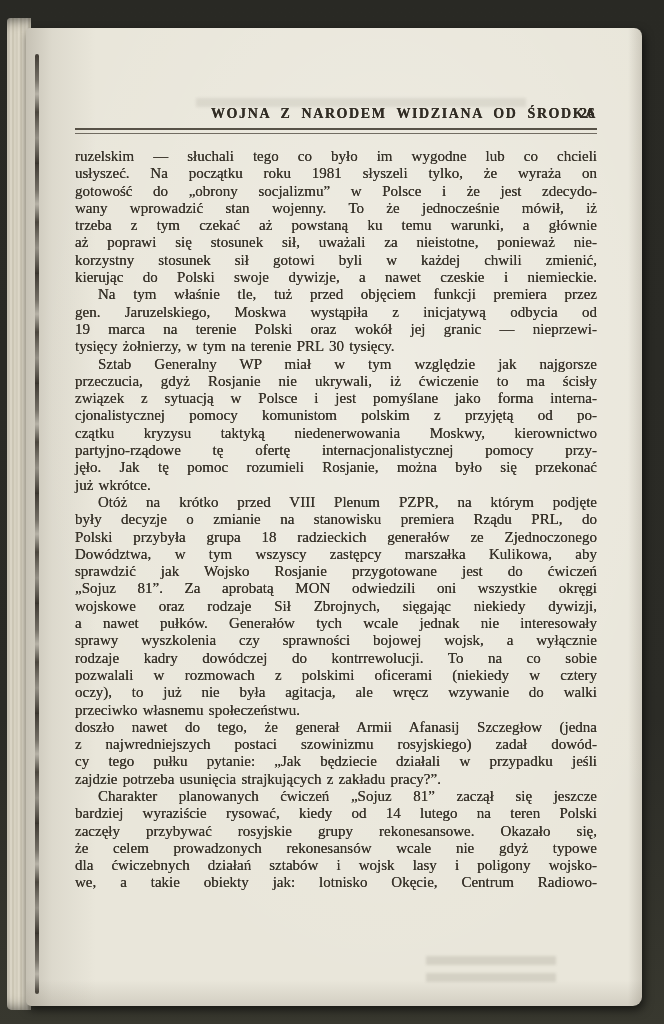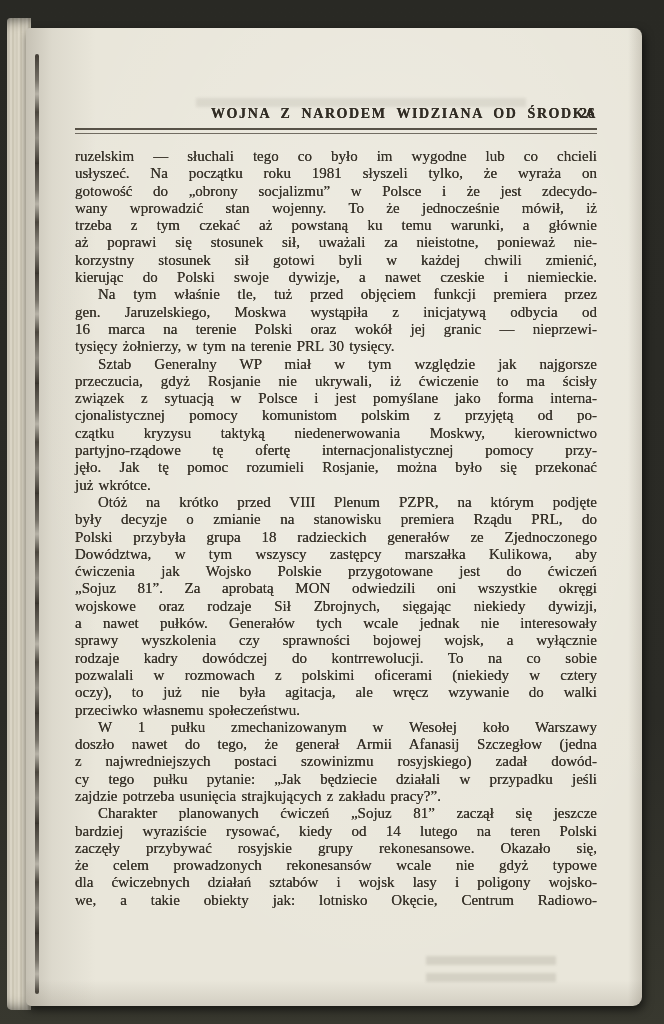--- a/index.html
+++ b/index.html
@@ -97,44 +97,43 @@
           <div class="line">ruzelskim — słuchali tego co było im wygodne lub co chcieli</div>
           <div class="line">usłyszeć. Na początku roku 1981 słyszeli tylko, że wyraża on</div>
           <div class="line">gotowość do „obrony socjalizmu” w Polsce i że jest zdecydo-</div>
           <div class="line">wany wprowadzić stan wojenny. To że jednocześnie mówił, iż</div>
           <div class="line">trzeba z tym czekać aż powstaną ku temu warunki, a głównie</div>
           <div class="line">aż poprawi się stosunek sił, uważali za nieistotne, ponieważ nie-</div>
           <div class="line">korzystny stosunek sił gotowi byli w każdej chwili zmienić,</div>
           <div class="line">kierując do Polski swoje dywizje, a nawet czeskie i niemieckie.</div>
           <div class="line indent">Na tym właśnie tle, tuż przed objęciem funkcji premiera przez</div>
           <div class="line">gen. Jaruzelskiego, Moskwa wystąpiła z inicjatywą odbycia od</div>
-          <div class="line">16 marca na terenie Polski oraz wokół jej granic — nieprzewi-</div>
+          <div class="line">19 marca na terenie Polski oraz wokół jej granic — nieprzewi-</div>
           <div class="line flush">tysięcy żołnierzy, w tym na terenie PRL 30 tysięcy.</div>
           <div class="line indent">Sztab Generalny WP miał w tym względzie jak najgorsze</div>
           <div class="line">przeczucia, gdyż Rosjanie nie ukrywali, iż ćwiczenie to ma ścisły</div>
           <div class="line">związek z sytuacją w Polsce i jest pomyślane jako forma interna-</div>
           <div class="line">cjonalistycznej pomocy komunistom polskim z przyjętą od po-</div>
           <div class="line">czątku kryzysu taktyką niedenerwowania Moskwy, kierownictwo</div>
           <div class="line">partyjno-rządowe tę ofertę internacjonalistycznej pomocy przy-</div>
           <div class="line">jęło. Jak tę pomoc rozumieli Rosjanie, można było się przekonać</div>
           <div class="line flush">już wkrótce.</div>
           <div class="line indent">Otóż na krótko przed VIII Plenum PZPR, na którym podjęte</div>
           <div class="line">były decyzje o zmianie na stanowisku premiera Rządu PRL, do</div>
           <div class="line">Polski przybyła grupa 18 radzieckich generałów ze Zjednoczonego</div>
           <div class="line">Dowództwa, w tym wszyscy zastępcy marszałka Kulikowa, aby</div>
-          <div class="line">ćwiczenia jak Wojsko Polskie przygotowane jest do ćwiczeń</div>
+          <div class="line">sprawdzić jak Wojsko Rosjanie przygotowane jest do ćwiczeń</div>
           <div class="line">„Sojuz 81”. Za aprobatą MON odwiedzili oni wszystkie okręgi</div>
           <div class="line">wojskowe oraz rodzaje Sił Zbrojnych, sięgając niekiedy dywizji,</div>
           <div class="line">a nawet pułków. Generałów tych wcale jednak nie interesowały</div>
           <div class="line">sprawy wyszkolenia czy sprawności bojowej wojsk, a wyłącznie</div>
           <div class="line">rodzaje kadry dowódczej do kontrrewolucji. To na co sobie</div>
           <div class="line">pozwalali w rozmowach z polskimi oficerami (niekiedy w cztery</div>
           <div class="line">oczy), to już nie była agitacja, ale wręcz wzywanie do walki</div>
           <div class="line flush">przeciwko własnemu społeczeństwu.</div>
-          <div class="line indent">W 1 pułku zmechanizowanym w Wesołej koło Warszawy</div>
           <div class="line">doszło nawet do tego, że generał Armii Afanasij Szczegłow (jedna</div>
           <div class="line">z najwredniejszych postaci szowinizmu rosyjskiego) zadał dowód-</div>
           <div class="line">cy tego pułku pytanie: „Jak będziecie działali w przypadku jeśli</div>
           <div class="line flush">zajdzie potrzeba usunięcia strajkujących z zakładu pracy?”.</div>
           <div class="line indent">Charakter planowanych ćwiczeń „Sojuz 81” zaczął się jeszcze</div>
           <div class="line">bardziej wyraziście rysować, kiedy od 14 lutego na teren Polski</div>
           <div class="line">zaczęły przybywać rosyjskie grupy rekonesansowe. Okazało się,</div>
           <div class="line">że celem prowadzonych rekonesansów wcale nie gdyż typowe</div>
           <div class="line">dla ćwiczebnych działań sztabów i wojsk lasy i poligony wojsko-</div>
           <div class="line">we, a takie obiekty jak: lotnisko Okęcie, Centrum Radiowo-</div>

